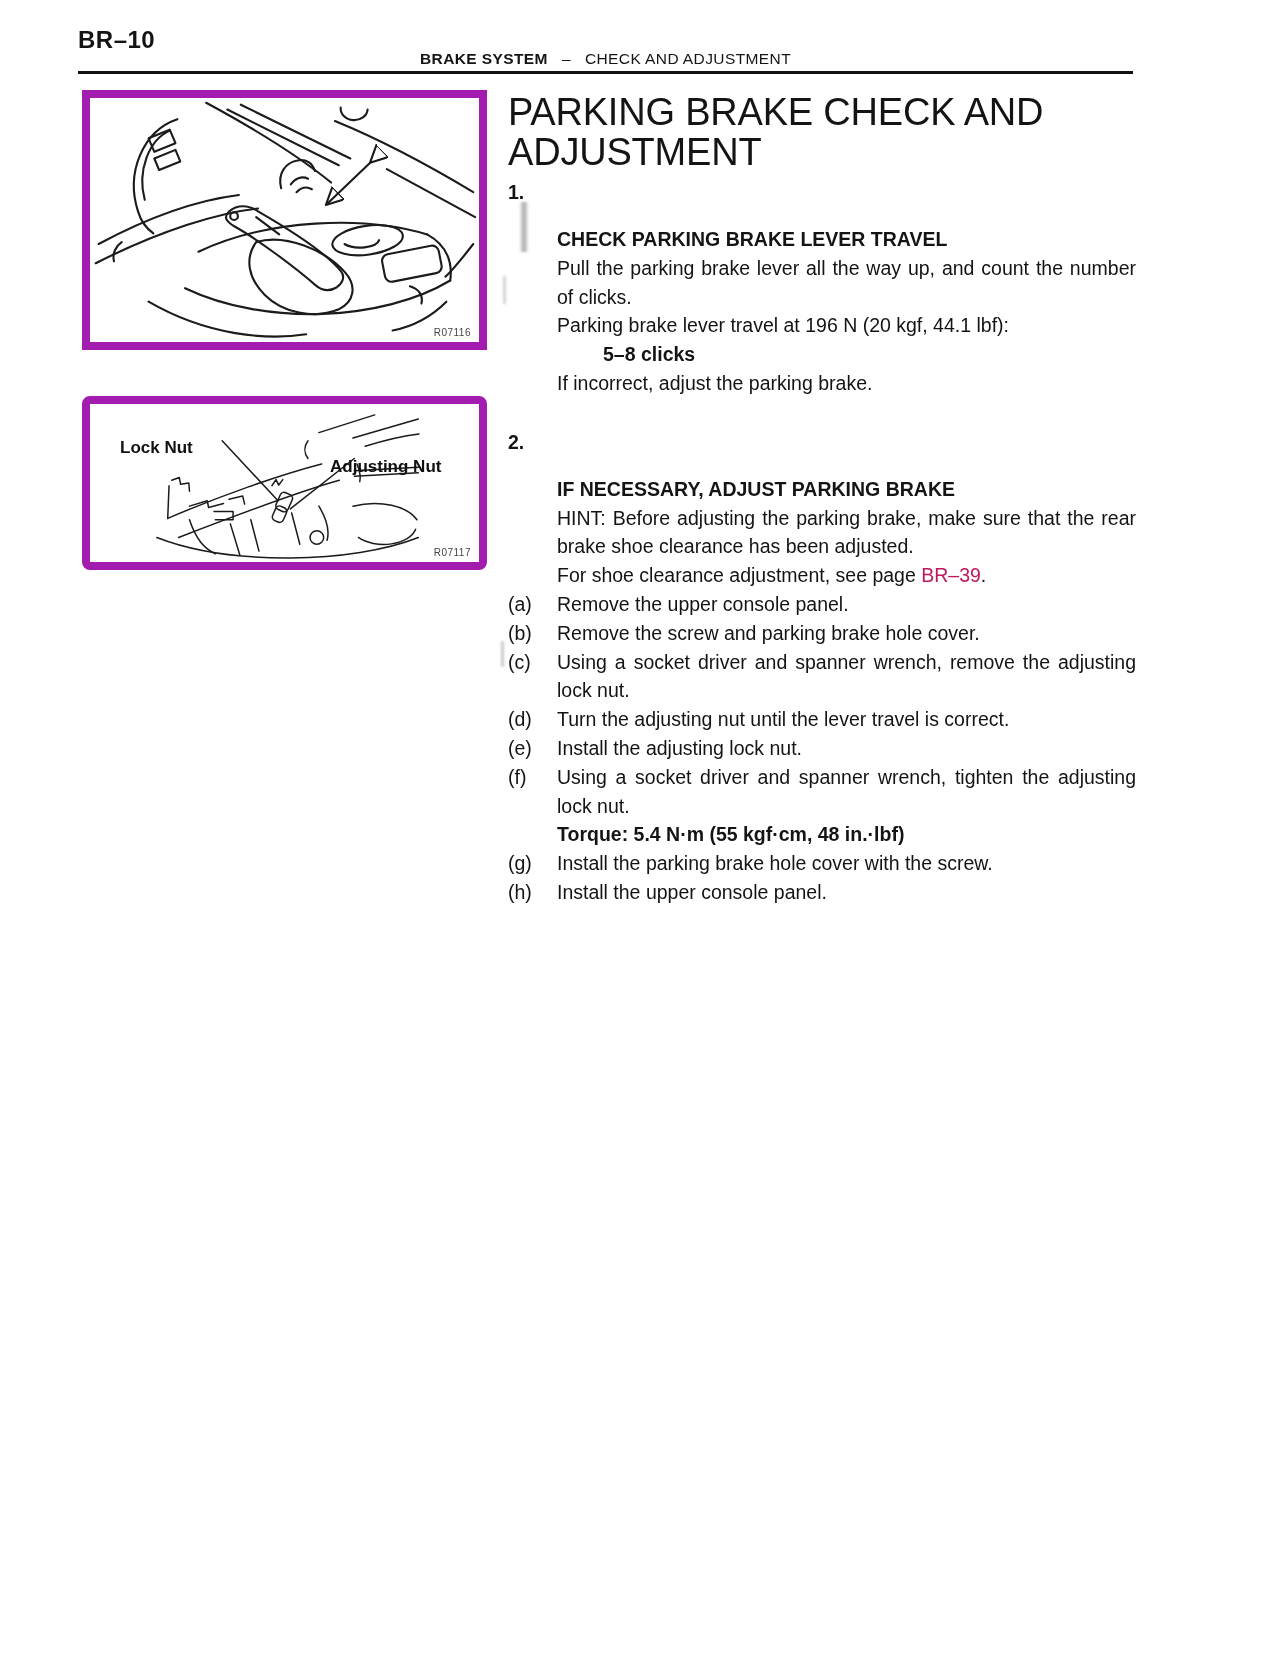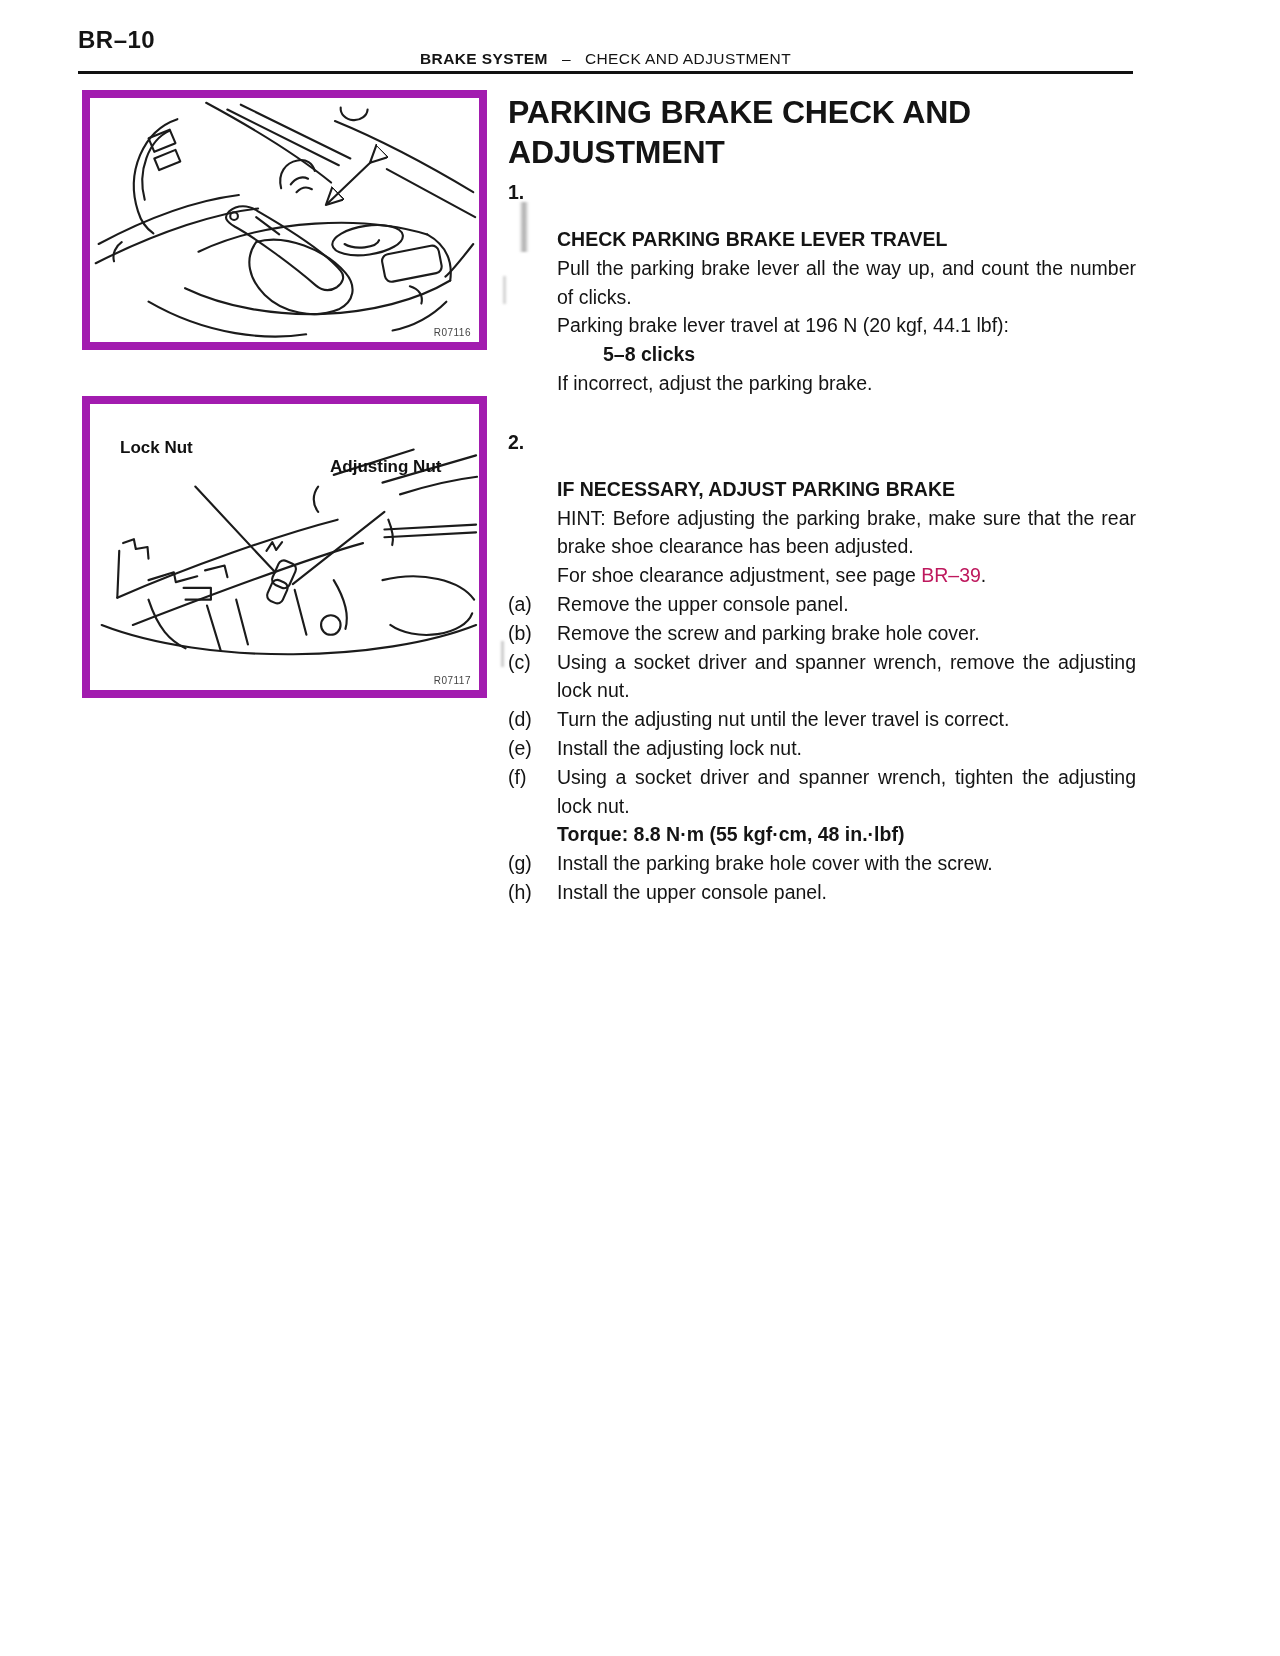--- a/index.html
+++ b/index.html
@@ -26,21 +26,21 @@
   .header-rule{
     position:absolute;left:78px;top:71px;width:1055px;height:3px;
     background:#111;
   }
   
   .figure{
     position:absolute;left:82px;width:405px;
     border:8px solid #a21caf;background:#fff;box-sizing:border-box;
   }
   .fig1{top:90px;height:260px;}
-  .fig2{top:396px;height:302px;}
+  .fig2{top:396px;height:174px;border-radius:8px;}
   .figure svg{display:block;width:100%;height:100%;}
   .fig-code{
     position:absolute;right:8px;bottom:4px;
     font-size:10px;color:#444;letter-spacing:0.5px;
   }
   .fig-label{
     position:absolute;font-size:17px;font-weight:bold;color:#111;
     white-space:nowrap;
   }
   .lbl-lock{left:30px;top:34px;}
@@ -55,21 +55,21 @@
        filter:blur(1px);}
   .cb3{left:500px;top:641px;width:5px;height:26px;
        background:linear-gradient(to right,rgba(140,140,140,0),rgba(120,120,120,0.45),rgba(140,140,140,0));
        filter:blur(1px);}
   
   .text-col{
     position:absolute;left:508px;top:92px;width:628px;
     font-size:19.5px;line-height:28.8px;
   }
   .doc-title{
-    font-size:32px;font-weight:bold;line-height:40px;
+    font-size:38px;font-weight:normal;line-height:40px;
     letter-spacing:-0.2px;margin:0 0 6px 0;width:580px;
   }
   .item{display:flex;}
   .item .num{width:49px;flex:0 0 49px;font-weight:bold;}
   .item .step-label{width:49px;flex:0 0 49px;}
   .item .content{flex:1;min-width:0;}
   .heading{font-weight:bold;margin-top:47px;}
   .just{text-align:justify;}
   .spec{font-weight:normal;}
   .spec-value{font-weight:bold;margin-left:46px;}
@@ -234,21 +234,21 @@
       <div class="content">Turn the adjusting nut until the lever travel is correct.</div>
     </div>
     <div class="item">
       <div class="step-label">(e)</div>
       <div class="content">Install the adjusting lock nut.</div>
     </div>
     <div class="item">
       <div class="step-label">(f)</div>
       <div class="content">
         <div class="just">Using a socket driver and spanner wrench, tighten the adjusting lock nut.</div>
-        <div class="torque">Torque: 8.8 N·m (55 kgf·cm, 48 in.·lbf)</div>
+        <div class="torque">Torque: 5.4 N·m (55 kgf·cm, 48 in.·lbf)</div>
       </div>
     </div>
     <div class="item">
       <div class="step-label">(g)</div>
       <div class="content">Install the parking brake hole cover with the screw.</div>
     </div>
     <div class="item">
       <div class="step-label">(h)</div>
       <div class="content">Install the upper console panel.</div>
     </div>

